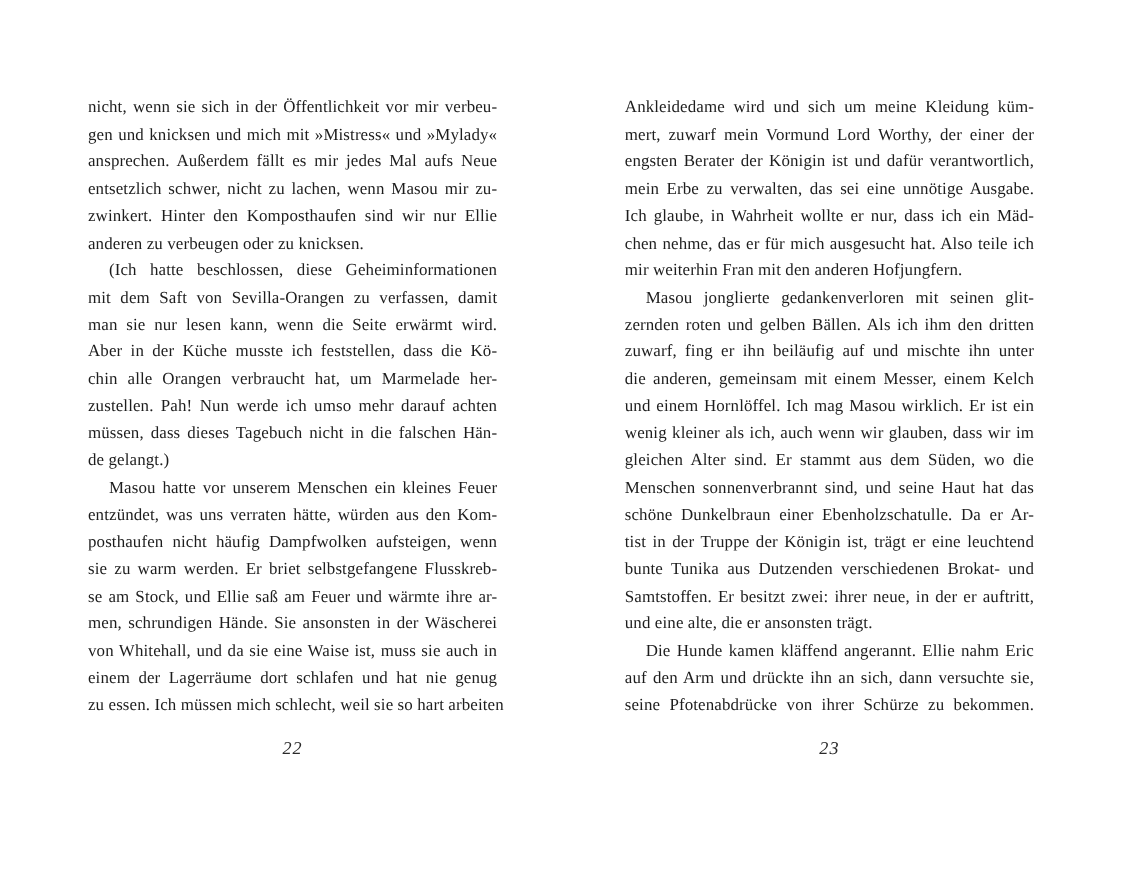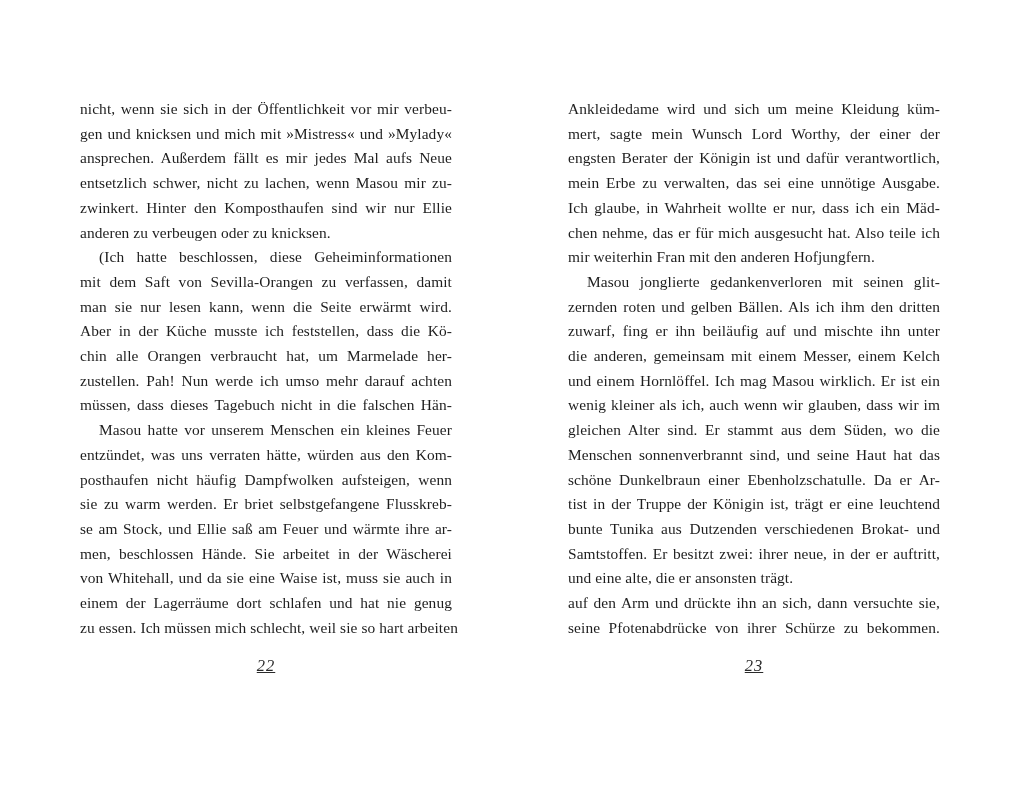--- a/index.html
+++ b/index.html
@@ -13,21 +13,20 @@
     overflow: hidden;
     font-family: "Liberation Serif", "DejaVu Serif", serif;
     color: #1d1d1d;
   }
   .book-spread {
     display: flex;
     justify-content: space-between;
     padding: 86px 80px 0 80px;
     box-sizing: border-box;
     width: 1020px;
-    margin-top: 11px;
   }
   .page {
     width: 372px;
     display: flex;
     flex-direction: column;
   }
   .text-block {
     font-size: 15.4px;
     line-height: 24.7px;
     letter-spacing: 0.1px;
@@ -44,21 +43,20 @@
   .line.indent {
     text-indent: 19px;
   }
   .page-number {
     margin-top: 16px;
     text-align: center;
     font-style: italic;
     font-size: 16.5px;
     letter-spacing: 1px;
     color: #2a2a2a;
-    text-decoration: underline;
   }
 </style>
 </head>
 <body>
 
 <div class="book-spread">
   <div class="page">
     <div class="text-block">
         <div class="line">nicht, wenn sie sich in der Öffentlichkeit vor mir verbeu-</div>
         <div class="line">gen und knicksen und mich mit »Mistress« und »Mylady«</div>
@@ -66,52 +64,54 @@
         <div class="line">entsetzlich schwer, nicht zu lachen, wenn Masou mir zu-</div>
         <div class="line">zwinkert. Hinter den Komposthaufen sind wir nur Ellie</div>
         <div class="line last">anderen zu verbeugen oder zu knicksen.</div>
         <div class="line indent">(Ich hatte beschlossen, diese Geheiminformationen</div>
         <div class="line">mit dem Saft von Sevilla-Orangen zu verfassen, damit</div>
         <div class="line">man sie nur lesen kann, wenn die Seite erwärmt wird.</div>
         <div class="line">Aber in der Küche musste ich feststellen, dass die Kö-</div>
         <div class="line">chin alle Orangen verbraucht hat, um Marmelade her-</div>
         <div class="line">zustellen. Pah! Nun werde ich umso mehr darauf achten</div>
         <div class="line">müssen, dass dieses Tagebuch nicht in die falschen Hän-</div>
+        <div class="line last">de gelangt.)</div>
         <div class="line indent">Masou hatte vor unserem Menschen ein kleines Feuer</div>
         <div class="line">entzündet, was uns verraten hätte, würden aus den Kom-</div>
         <div class="line">posthaufen nicht häufig Dampfwolken aufsteigen, wenn</div>
         <div class="line">sie zu warm werden. Er briet selbstgefangene Flusskreb-</div>
         <div class="line">se am Stock, und Ellie saß am Feuer und wärmte ihre ar-</div>
-        <div class="line">men, beschlossen Hände. Sie arbeitet in der Wäscherei</div>
+        <div class="line">men, schrundigen Hände. Sie ansonsten in der Wäscherei</div>
         <div class="line">von Whitehall, und da sie eine Waise ist, muss sie auch in</div>
         <div class="line">einem der Lagerräume dort schlafen und hat nie genug</div>
         <div class="line">zu essen. Ich müssen mich schlecht, weil sie so hart arbeiten</div>
       </div>
     <div class="page-number">22</div>
   </div>
   <div class="page">
     <div class="text-block">
         <div class="line">Ankleidedame wird und sich um meine Kleidung küm-</div>
-        <div class="line">mert, sagte mein Wunsch Lord Worthy, der einer der</div>
+        <div class="line">mert, zuwarf mein Vormund Lord Worthy, der einer der</div>
         <div class="line">engsten Berater der Königin ist und dafür verantwortlich,</div>
         <div class="line">mein Erbe zu verwalten, das sei eine unnötige Ausgabe.</div>
         <div class="line">Ich glaube, in Wahrheit wollte er nur, dass ich ein Mäd-</div>
         <div class="line">chen nehme, das er für mich ausgesucht hat. Also teile ich</div>
         <div class="line last">mir weiterhin Fran mit den anderen Hofjungfern.</div>
         <div class="line indent">Masou jonglierte gedankenverloren mit seinen glit-</div>
         <div class="line">zernden roten und gelben Bällen. Als ich ihm den dritten</div>
         <div class="line">zuwarf, fing er ihn beiläufig auf und mischte ihn unter</div>
         <div class="line">die anderen, gemeinsam mit einem Messer, einem Kelch</div>
         <div class="line">und einem Hornlöffel. Ich mag Masou wirklich. Er ist ein</div>
         <div class="line">wenig kleiner als ich, auch wenn wir glauben, dass wir im</div>
         <div class="line">gleichen Alter sind. Er stammt aus dem Süden, wo die</div>
         <div class="line">Menschen sonnenverbrannt sind, und seine Haut hat das</div>
         <div class="line">schöne Dunkelbraun einer Ebenholzschatulle. Da er Ar-</div>
         <div class="line">tist in der Truppe der Königin ist, trägt er eine leuchtend</div>
         <div class="line">bunte Tunika aus Dutzenden verschiedenen Brokat- und</div>
         <div class="line">Samtstoffen. Er besitzt zwei: ihrer neue, in der er auftritt,</div>
         <div class="line last">und eine alte, die er ansonsten trägt.</div>
+        <div class="line indent">Die Hunde kamen kläffend angerannt. Ellie nahm Eric</div>
         <div class="line">auf den Arm und drückte ihn an sich, dann versuchte sie,</div>
         <div class="line">seine Pfotenabdrücke von ihrer Schürze zu bekommen.</div>
       </div>
     <div class="page-number">23</div>
   </div>
 </div>
 
 </body></html>

